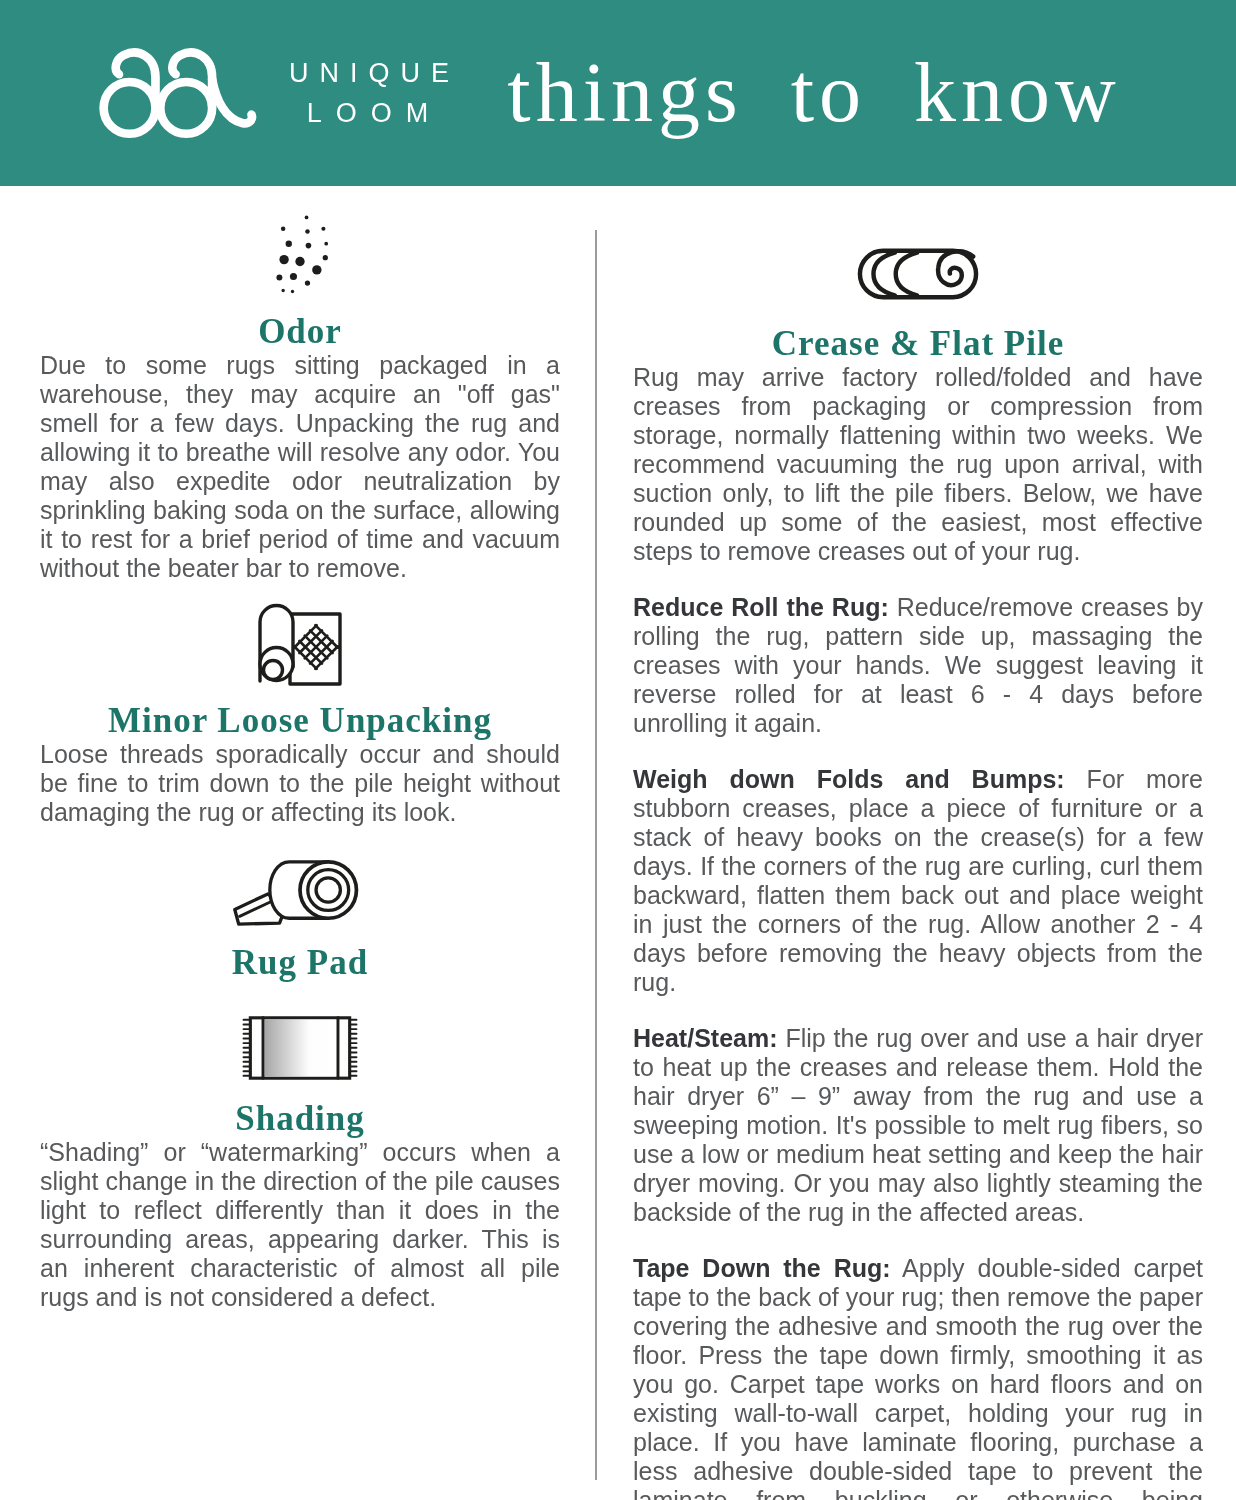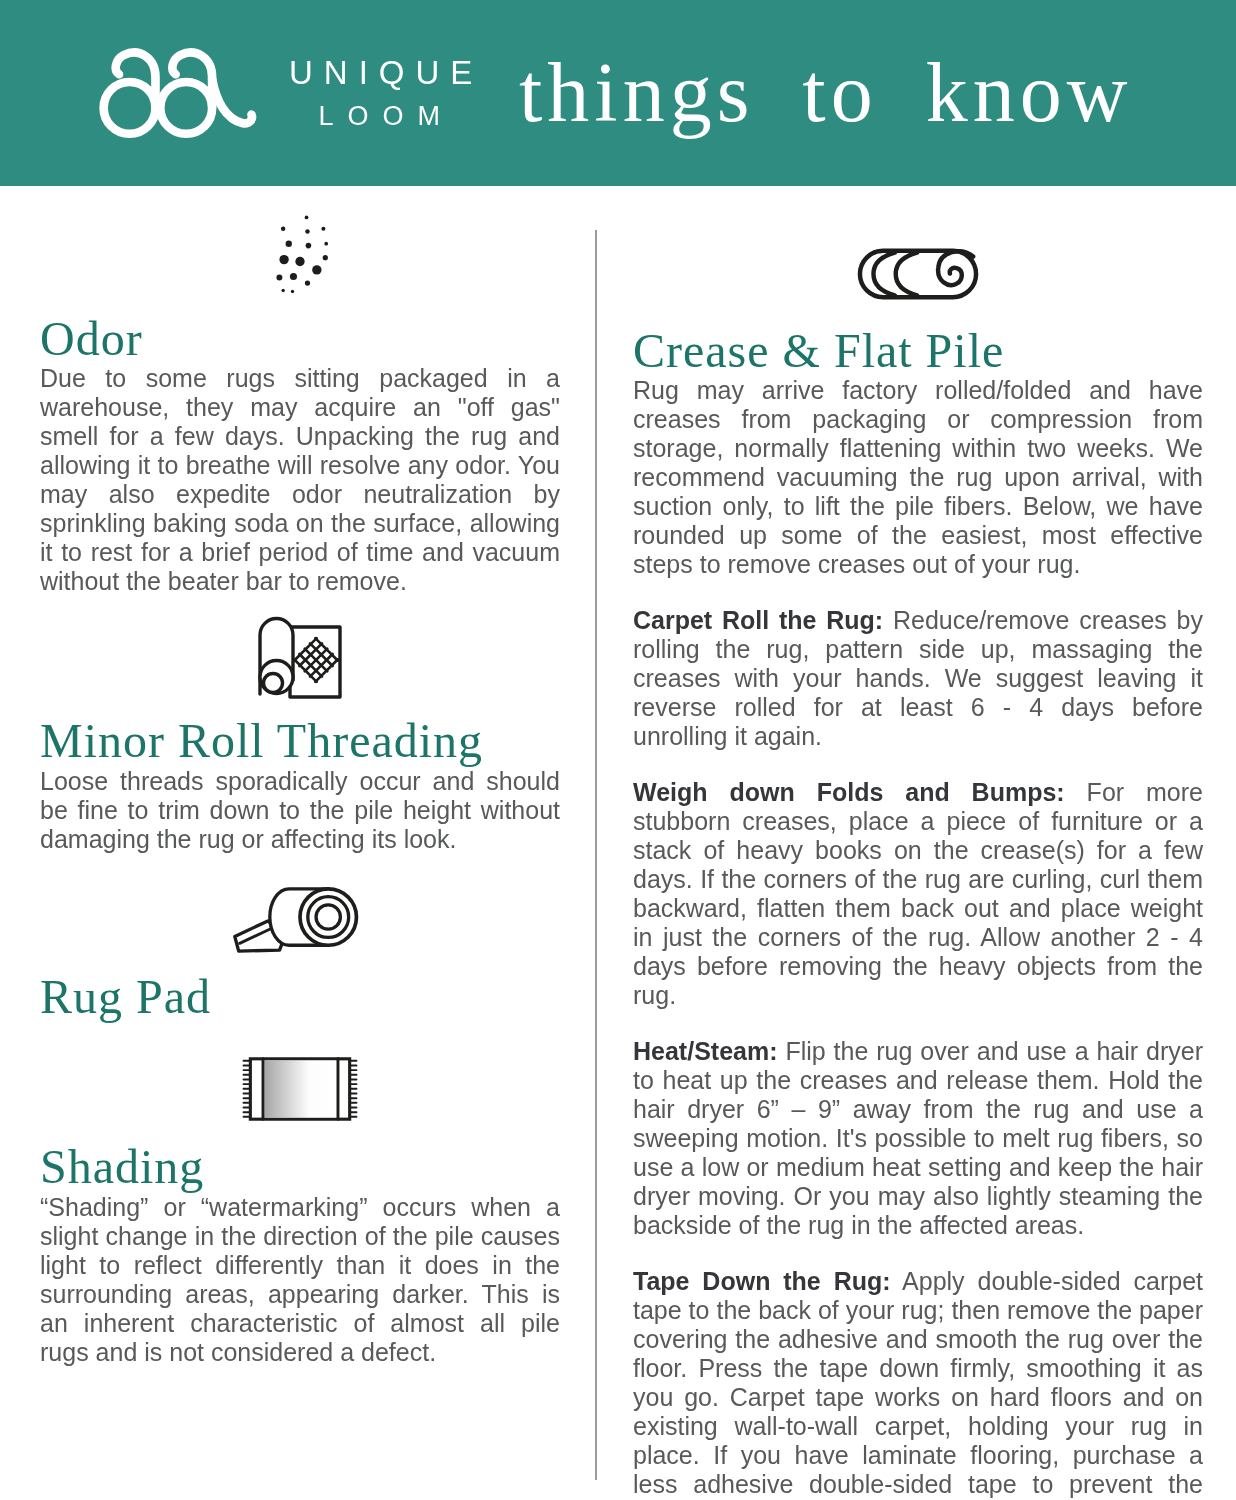--- a/index.html
+++ b/index.html
@@ -18,41 +18,41 @@
     position:relative;
   }
   
   .banner{
     height:186px;background:var(--banner-teal);
     display:flex;align-items:center;color:#fff;
   }
   .brand{display:flex;align-items:center;margin-left:95px;flex:0 0 auto;}
   .brand svg{display:block;}
   .brand-text{margin-left:26px;display:flex;flex-direction:column;align-items:center;}
-  .brand-line1{font-size:33px;letter-spacing:11px;font-weight:400;}
+  .brand-line1{font-size:27px;letter-spacing:11px;font-weight:400;}
   .brand-line2{font-size:27px;letter-spacing:14px;font-weight:400;margin-top:9px;text-align:center;}
   .banner-title{
     flex:1;text-align:center;
     font-family:"Liberation Serif","DejaVu Serif",serif;
     font-weight:400;font-size:84px;letter-spacing:5px;word-spacing:22px;
     padding-right:68px;line-height:1;
   }
   
   .columns{display:flex;padding:0 33px 0 40px;align-items:stretch;}
   .col-left{width:520px;flex:0 0 auto;}
   .divider{
     flex:0 0 auto;width:0;border-left:2px solid var(--divider-gray);
     margin-left:35px;margin-right:36px;margin-top:44px;height:1250px;
   }
   .col-right{flex:1;min-width:0;}
   .icon-wrap{display:flex;justify-content:center;color:var(--icon-ink);}
   h2{
     font-family:"Liberation Serif","DejaVu Serif",serif;
-    font-weight:400;color:var(--heading-teal);
-    font-size:48px;line-height:1.05;
+    font-weight:700;color:var(--heading-teal);
+    font-size:35px;line-height:1.05;text-align:center;
     letter-spacing:1px;margin-top:16px;
   }
   .body-text{
     font-size:25px;line-height:29px;color:var(--body-gray);
     text-align:justify;
   }
   .tip{margin-top:27px;}
   .tip strong{color:var(--label-dark);font-weight:700;}
   
   .sec-odor .icon-wrap{margin-top:24px;}
@@ -125,21 +125,21 @@
             <rect class="ink-fill" x="33" y="17" width="50" height="70" stroke-width="3.4"></rect>
             <g class="ink" stroke-width="2.6" transform="translate(59 50) rotate(45)">
               <path d="M-16 -15 H16 M-16 -7.5 H16 M-16 0 H16 M-16 7.5 H16 M-16 15 H16"></path>
               <path d="M-15 -16 V16 M-7.5 -16 V16 M0 -16 V16 M7.5 -16 V16 M15 -16 V16"></path>
             </g>
             <path class="ink-fill" d="M3 84 V25 a16.5 16.5 0 0 1 33 0 V70" stroke-width="3.4"></path>
             <circle class="ink-fill" cx="19.5" cy="67" r="16.5" stroke-width="3.4"></circle>
             <circle class="ink-fill" cx="16" cy="73" r="9.5" stroke-width="3.4"></circle>
           </svg>
         </div>
-        <h2>Minor Roll Threading</h2>
+        <h2>Minor Loose Unpacking</h2>
         <p class="body-text">Loose threads sporadically occur and should be fine to trim down to the pile height without damaging the rug or affecting its look.</p>
       </section>
 
       <section class="info-section sec-rugpad">
         <div class="icon-wrap">
           <svg width="146" height="76" viewBox="0 0 150 78">
             <path class="ink-fill" d="M8 58 L42 42 L60 56 L54 72 L12 73 Z" stroke-width="3.4"></path>
             <path class="ink" d="M13 65 L45 50" stroke-width="3"></path>
             <path class="ink-fill" d="M64 9 C52 9 44 23 44 38 C44 53 52 67 64 67 H104 V9 Z" stroke-width="3.4"></path>
             <circle class="ink-fill" cx="104" cy="38" r="29" stroke-width="3.8"></circle>
@@ -182,21 +182,21 @@
           <svg width="132" height="60" viewBox="0 0 134 62">
             <rect class="ink" x="7" y="7" width="120" height="48" rx="24" stroke-width="4.6"></rect>
             <path class="ink" stroke-width="4.6" d="M43 9 C28 13 21 21 21 31 C21 41 28 49 43 53
                  M66 9 C51 13 44 21 44 31 C44 41 51 49 66 53
                  M124 13 C112 3 90 7 88 24 C86 38 98 46 107 41 C114 37 114 27 107 25 C102 23.5 99 27 100 30.5"></path>
           </svg>
         </div>
         <h2>Crease &amp; Flat Pile</h2>
         <p class="body-text">Rug may arrive factory rolled/folded and have creases from packaging or compression from storage, normally flattening within two weeks. We recommend vacuuming the rug upon arrival, with suction only, to lift the pile fibers. Below, we have rounded up some of the easiest, most effective steps to remove creases out of your rug.</p>
 
-        <p class="body-text tip"><strong>Carpet Roll the Rug:</strong> <span>Reduce/remove creases by rolling the rug, pattern side up, massaging the creases with your hands. We suggest leaving it reverse rolled for at least 6 - 4 days before unrolling it again.</span></p>
+        <p class="body-text tip"><strong>Reduce Roll the Rug:</strong> <span>Reduce/remove creases by rolling the rug, pattern side up, massaging the creases with your hands. We suggest leaving it reverse rolled for at least 6 - 4 days before unrolling it again.</span></p>
 
         <p class="body-text tip"><strong>Weigh down Folds and Bumps:</strong> <span>For more stubborn creases, place a piece of furniture or a stack of heavy books on the crease(s) for a few days. If the corners of the rug are curling, curl them backward, flatten them back out and place weight in just the corners of the rug. Allow another 2 - 4 days before removing the heavy objects from the rug.</span></p>
 
         <p class="body-text tip"><strong>Heat/Steam:</strong> <span>Flip the rug over and use a hair dryer to heat up the creases and release them. Hold the hair dryer 6” – 9” away from the rug and use a sweeping motion. It's possible to melt rug fibers, so use a low or medium heat setting and keep the hair dryer moving. Or you may also lightly steaming the backside of the rug in the affected areas.</span></p>
 
         <p class="body-text tip"><strong>Tape Down the Rug:</strong> <span>Apply double-sided carpet tape to the back of your rug; then remove the paper covering the adhesive and smooth the rug over the floor. Press the tape down firmly, smoothing it as you go. Carpet tape works on hard floors and on existing wall-to-wall carpet, holding your rug in place. If you have laminate flooring, purchase a less adhesive double-sided tape to prevent the laminate from buckling or otherwise being damaged.</span></p>
       </section>
 
     </section>
 

